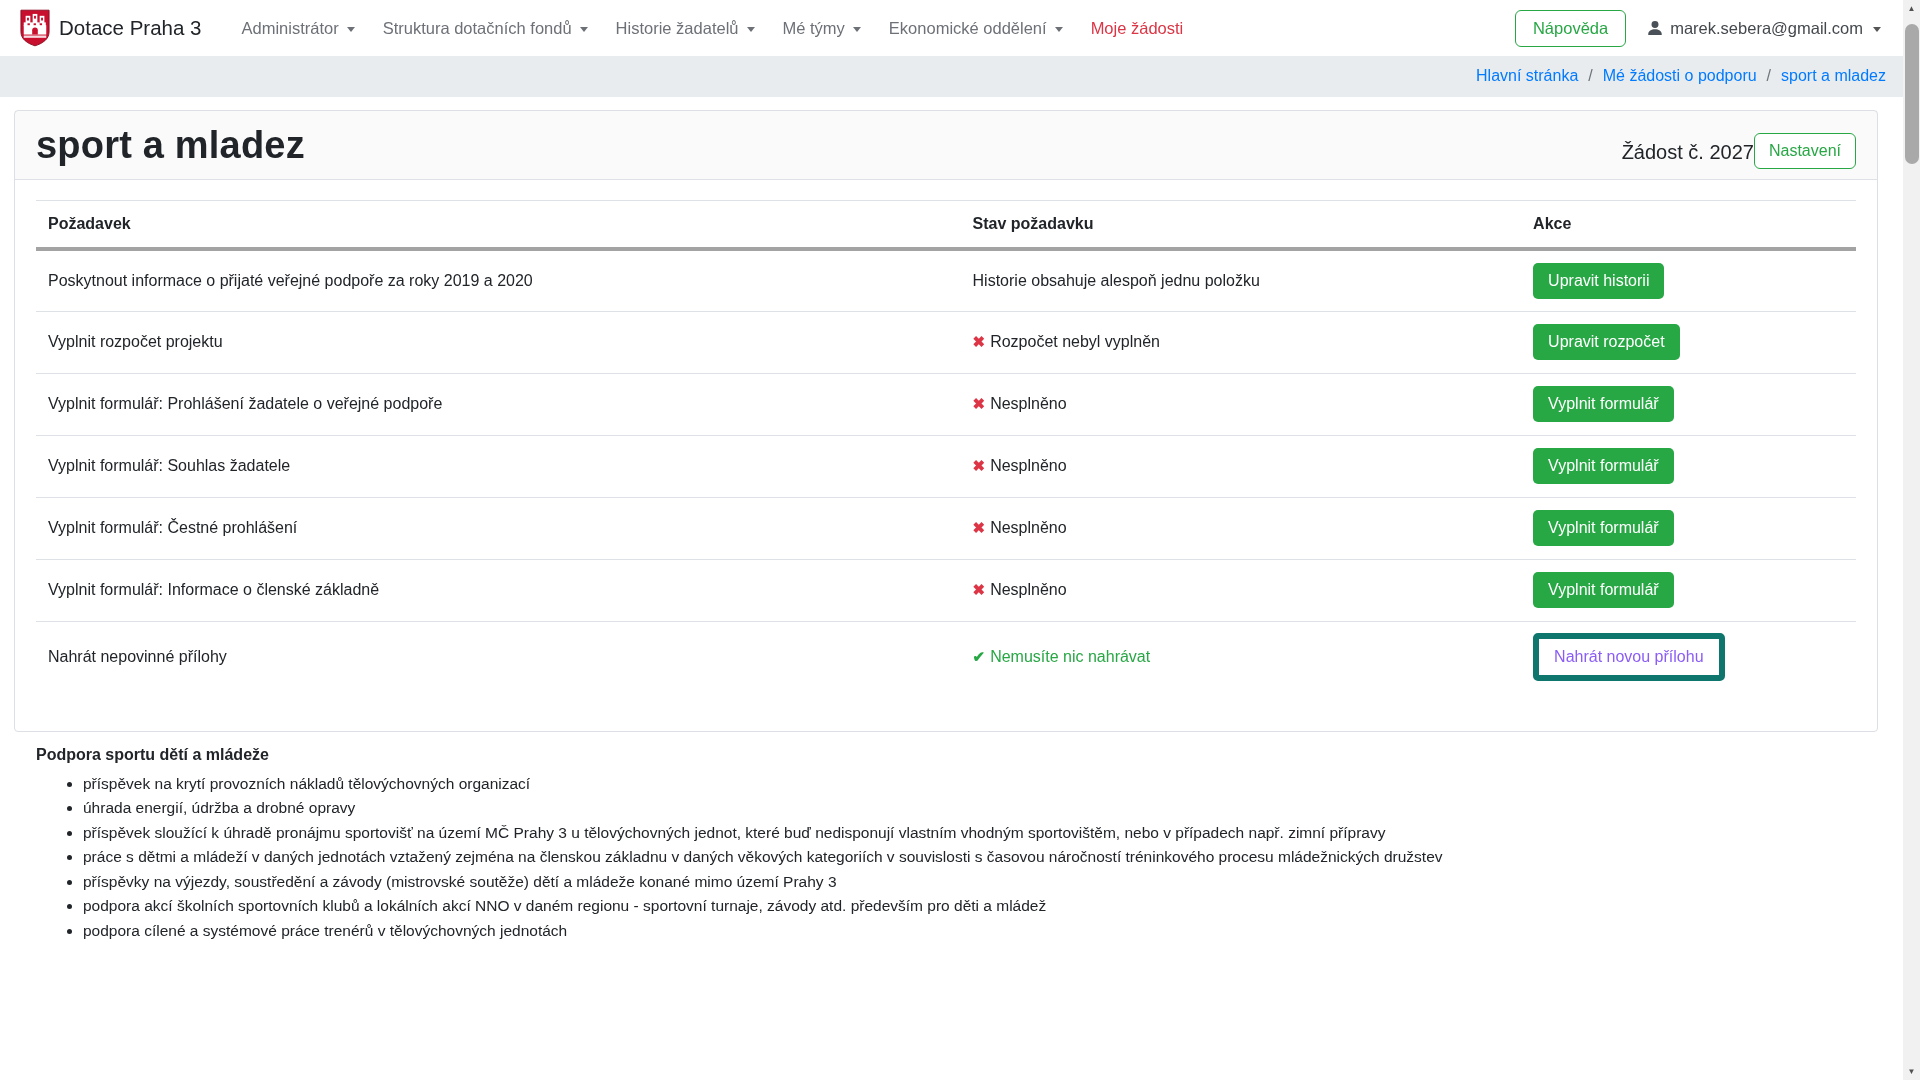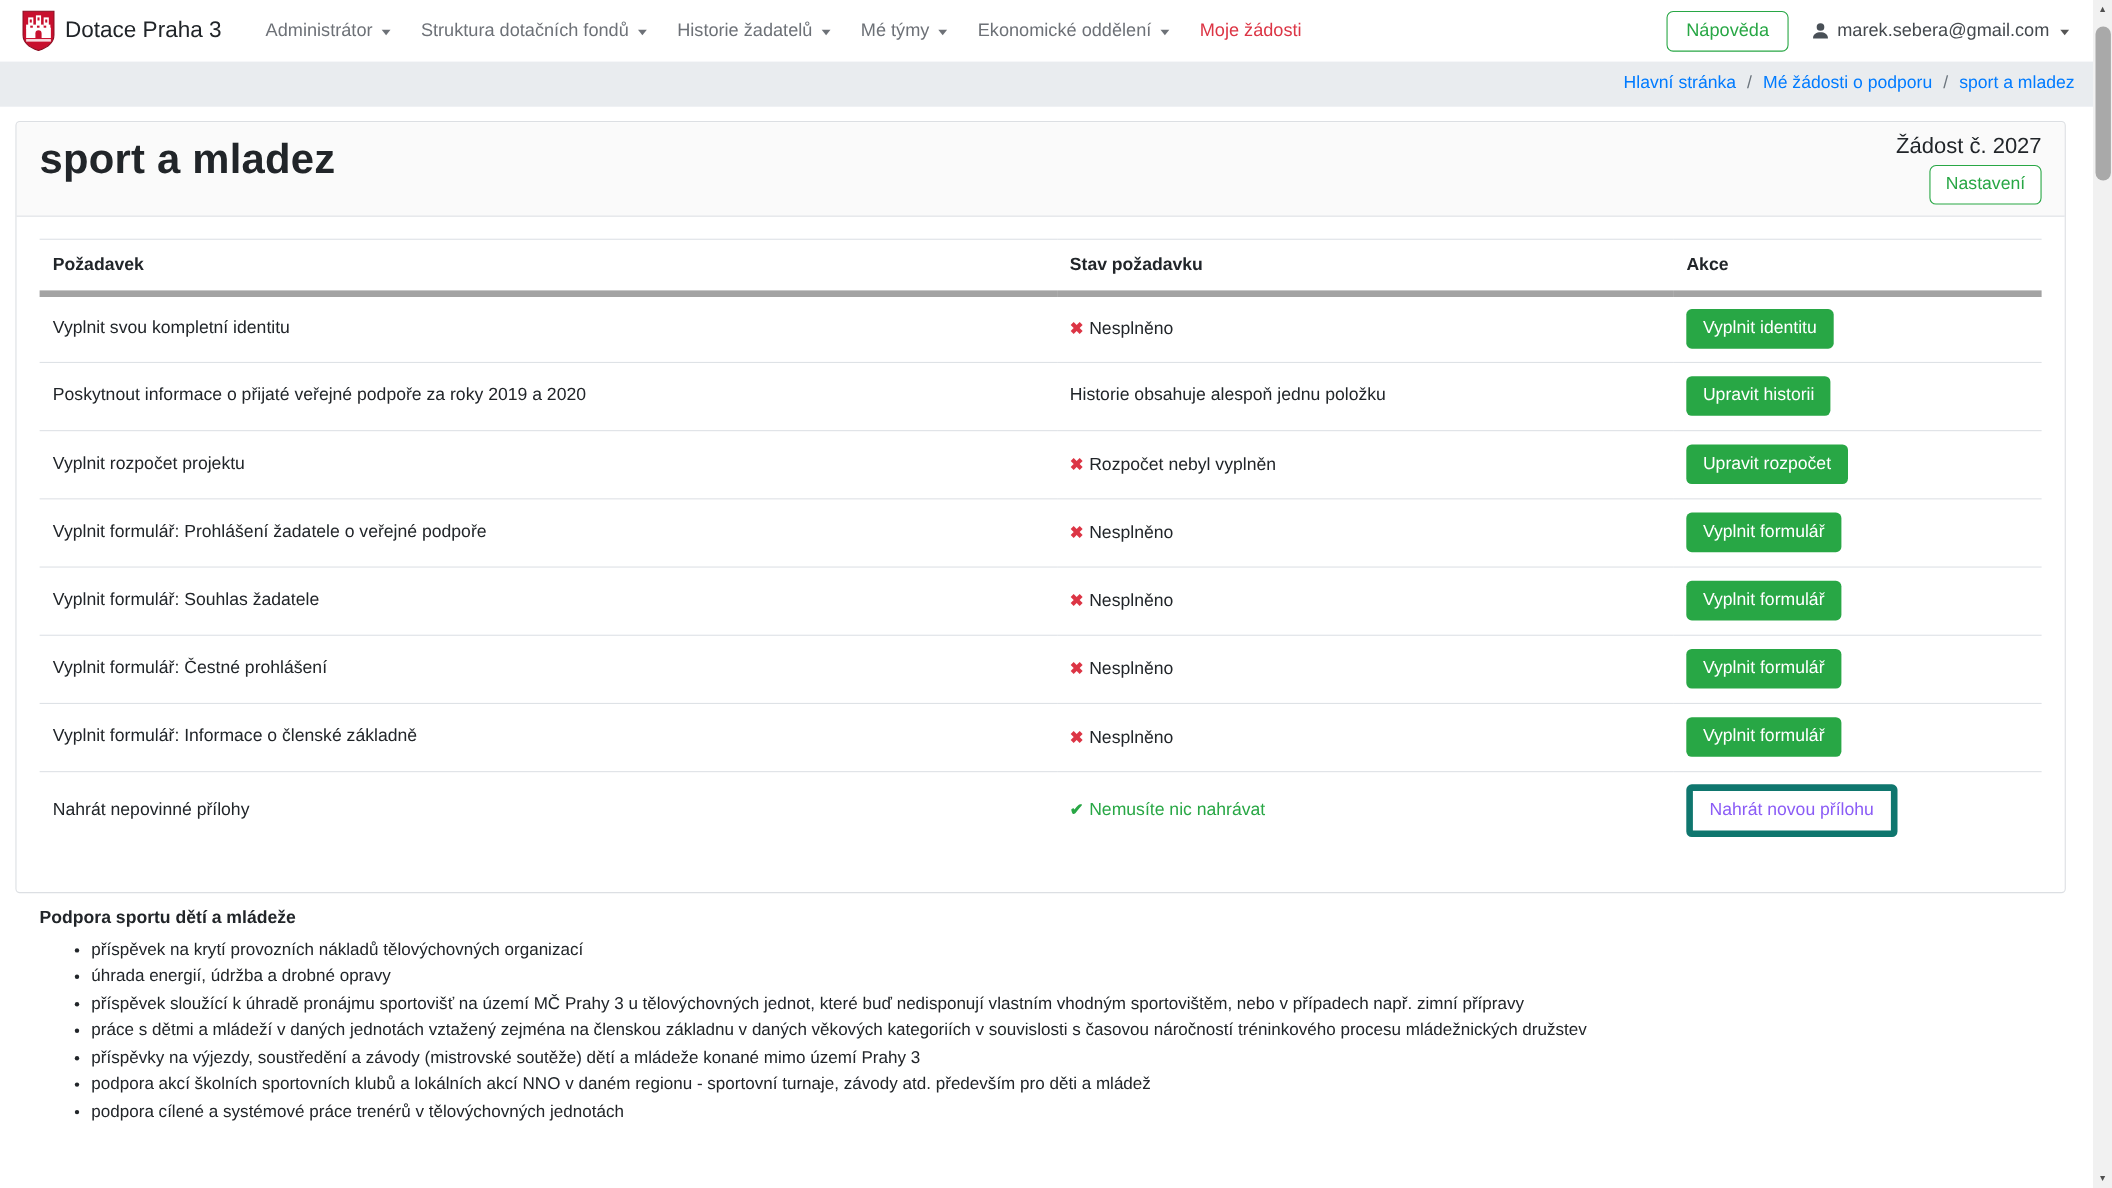--- a/index.html
+++ b/index.html
@@ -61,36 +61,36 @@
     border: 1px solid #dcdfe3;
     border-radius: 4px;
   }
   .card-header {
     display: flex; justify-content: space-between;
     padding: 10px 21px 10px;
     background: rgba(0,0,0,.02);
     border-bottom: 1px solid #dee2e6;
   }
   .page-title { font-size: 38px; line-height: 48px; margin: 0; font-weight: bold; letter-spacing: .2px; }
-  .header-right { display: flex; flex-direction: column; align-items: flex-end; padding-top: 1px; }
+  .header-right { display: flex; flex-direction: row; align-items: flex-end; padding-top: 1px; }
   .request-no { font-size: 20px; line-height: 22px; margin-bottom: 6px; }
   .btn-outline {
     background: #fff; border: 1px solid #28a745; color: #28a745;
     font-size: 16px; padding: 8px 14px; border-radius: 6px; cursor: pointer;
     font-family: inherit;
   }
   .card-body { padding: 20px 21px 39px; }
 
   
   table.req-table { width: 100%; border-collapse: collapse; font-size: 16px; color: #212529; }
   .req-table th {
     text-align: left; font-weight: bold;
     padding: 14px 12px;
     border-top: 1px solid #dee2e6;
-    border-bottom: 6px solid #a3a3a3;
+    border-bottom: 4px solid #a3a3a3;
   }
   .req-table th.col-req { width: 50.8%; }
   .req-table th.col-status { width: 30.8%; }
   .req-table td {
     padding: 11px 12px;
     border-top: 1px solid #dee2e6;
     vertical-align: middle;
     height: 62px;
   }
   .x-ico { color: #dc3545; font-weight: bold; margin-right: 5px; font-size: 15px; }
@@ -212,29 +212,20 @@
         <table class="req-table">
           <thead>
             <tr>
               <th class="col-req">Požadavek</th>
               <th class="col-status">Stav požadavku</th>
               <th class="col-action">Akce</th>
             </tr>
           </thead>
           <tbody>
             <tr>
-              <td>Vyplnit svou kompletní identitu</td>
-              <td>
-                <span class="x-ico">✖</span><span>Nesplněno</span>
-              </td>
-              <td>
-                <button class="btn-solid">Vyplnit identitu</button>
-              </td>
-            </tr>
-            <tr>
               <td>Poskytnout informace o přijaté veřejné podpoře za roky 2019 a 2020</td>
               <td>
                 <span>Historie obsahuje alespoň jednu položku</span>
               </td>
               <td>
                 <button class="btn-solid">Upravit historii</button>
               </td>
             </tr>
             <tr>
               <td>Vyplnit rozpočet projektu</td>

